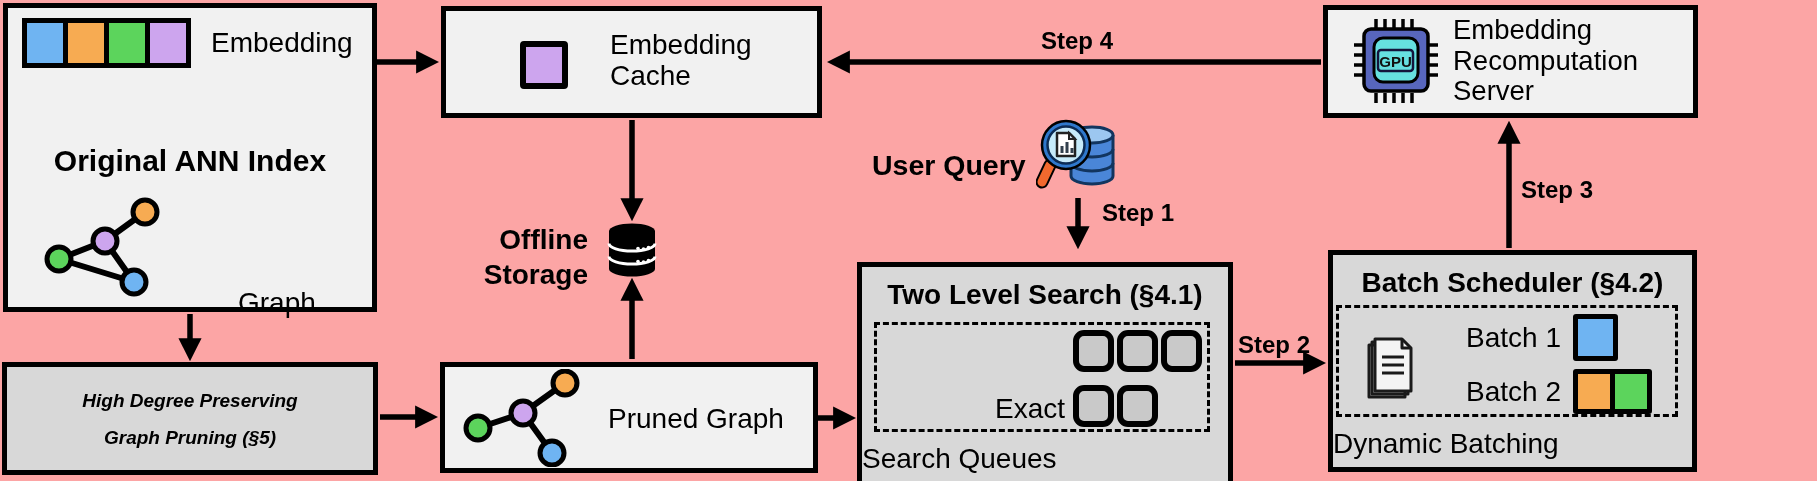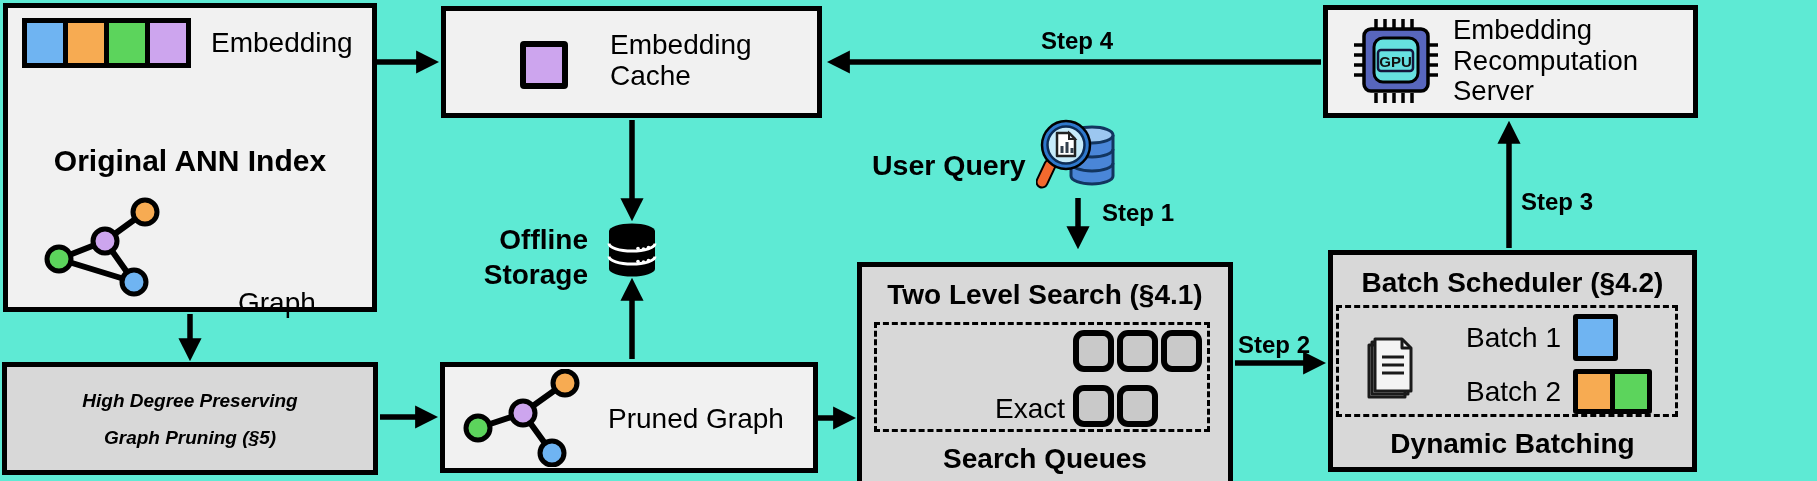--- a/index.html
+++ b/index.html
@@ -1,16 +1,16 @@
 <!DOCTYPE html>
 <html><head>
 <meta charset="utf-8">
 <style>
   html,body{margin:0;padding:0;background:#fff;}
-  .canvas{position:relative;width:1817px;height:481px;background:#5eead4;
+  .canvas{position:relative;width:1817px;height:481px;background:#fca5a5;
           font-family:"Liberation Sans",sans-serif;color:#000;overflow:hidden;}
   .box{position:absolute;border:5px solid #000;box-sizing:border-box;}
   .pre{white-space:pre-line;}
   .center{text-align:center;width:100%;}
   .step{position:absolute;font-weight:bold;font-size:24px;}
   .arrows{position:absolute;left:0;top:0;width:1817px;height:481px;pointer-events:none;}
   .arrows line{stroke:#000;stroke-width:5.5;}
   
   .emb-row{position:absolute;left:14px;top:10px;display:flex;align-items:center;}
   .emb-strip{display:flex;gap:5px;background:#000;padding:5px;}
@@ -23,21 +23,21 @@
   .cache-label{position:absolute;left:164px;top:18px;font-size:28px;line-height:31px;}
   
   .srv-label{position:absolute;left:125px;top:5px;font-size:27.5px;line-height:30.5px;}
   
   .offline-label{position:absolute;left:430px;top:222px;width:158px;text-align:right;
                  font-weight:bold;font-size:28px;line-height:35px;}
   
   .uq-label{position:absolute;left:872px;top:149px;font-weight:bold;font-size:28.5px;}
   
   .panel-title{position:absolute;top:12px;left:0;width:100%;text-align:center;font-weight:bold;font-size:28px;}
-  .panel-footer{position:absolute;bottom:7px;left:0;width:100%;text-align:center;font-size:28px;font-weight:bold;}
+  .panel-footer{position:absolute;bottom:7px;left:0;width:100%;font-size:28px;}
   .dashed{position:absolute;border:3px dashed #000;box-sizing:border-box;}
   .row-label{position:absolute;text-align:right;font-size:28px;}
   .slots{position:absolute;display:flex;gap:3px;}
   .qsq{width:29px;height:30px;border:6px solid #000;border-radius:11px;}
   .bsq{box-sizing:content-box;border:5px solid #000;border-radius:3px;}
   .pair{position:absolute;display:flex;}
   .pair .bsq + .bsq{margin-left:-5px;}
   .hd-text{display:flex;align-items:center;justify-content:center;text-align:center;
            font-weight:bold;font-size:19px;line-height:37px;font-style:italic;}
   .pruned-label{position:absolute;left:163px;top:36px;font-size:28px;}
@@ -160,21 +160,21 @@
       <path d="M21 19 h12 l6 6 v17 h-18 z" fill="#fff" stroke="#222" stroke-width="2.5" stroke-linejoin="round"></path>
       <path d="M33 19 v6 h6 z" fill="#cddbea" stroke="#222" stroke-width="2"></path>
       <rect x="24.5" y="32" width="3" height="7" fill="#33404d"></rect>
       <rect x="29.5" y="28" width="3" height="11" fill="#33404d"></rect>
       <rect x="34.5" y="34" width="3" height="5" fill="#33404d"></rect>
     </g>
   </svg>
 
   <div class="step" style="left:1102px;top:199px;">Step 1</div>
   <div class="step" style="left:1238px;top:331px;">Step 2</div>
-  <div class="step" style="left:1521px;top:176px;margin-top:12px;">Step 3</div>
+  <div class="step" style="left:1521px;top:176px;">Step 3</div>
   <div class="step" style="left:1041px;top:27px;">Step 4</div>
 
   <div class="box" style="left: 857px; top: 250px; width: 376px; height: 225px; background-color: rgb(216, 216, 216); fill: rgb(216, 216, 216); margin-top: 12px;">
     <div class="panel-title">Two Level Search (§4.1)</div>
     <div class="dashed" style="left:12px;top:55px;width:336px;height:110px;">
       <div class="slots" style="left:196px;top:5px;">
         <div class="qsq" style="background-color: rgb(201, 201, 201); fill: rgb(201, 201, 201);"></div>
         <div class="qsq" style="background-color: rgb(201, 201, 201); fill: rgb(201, 201, 201);"></div>
         <div class="qsq" style="background-color: rgb(201, 201, 201); fill: rgb(201, 201, 201);"></div>
       </div>

